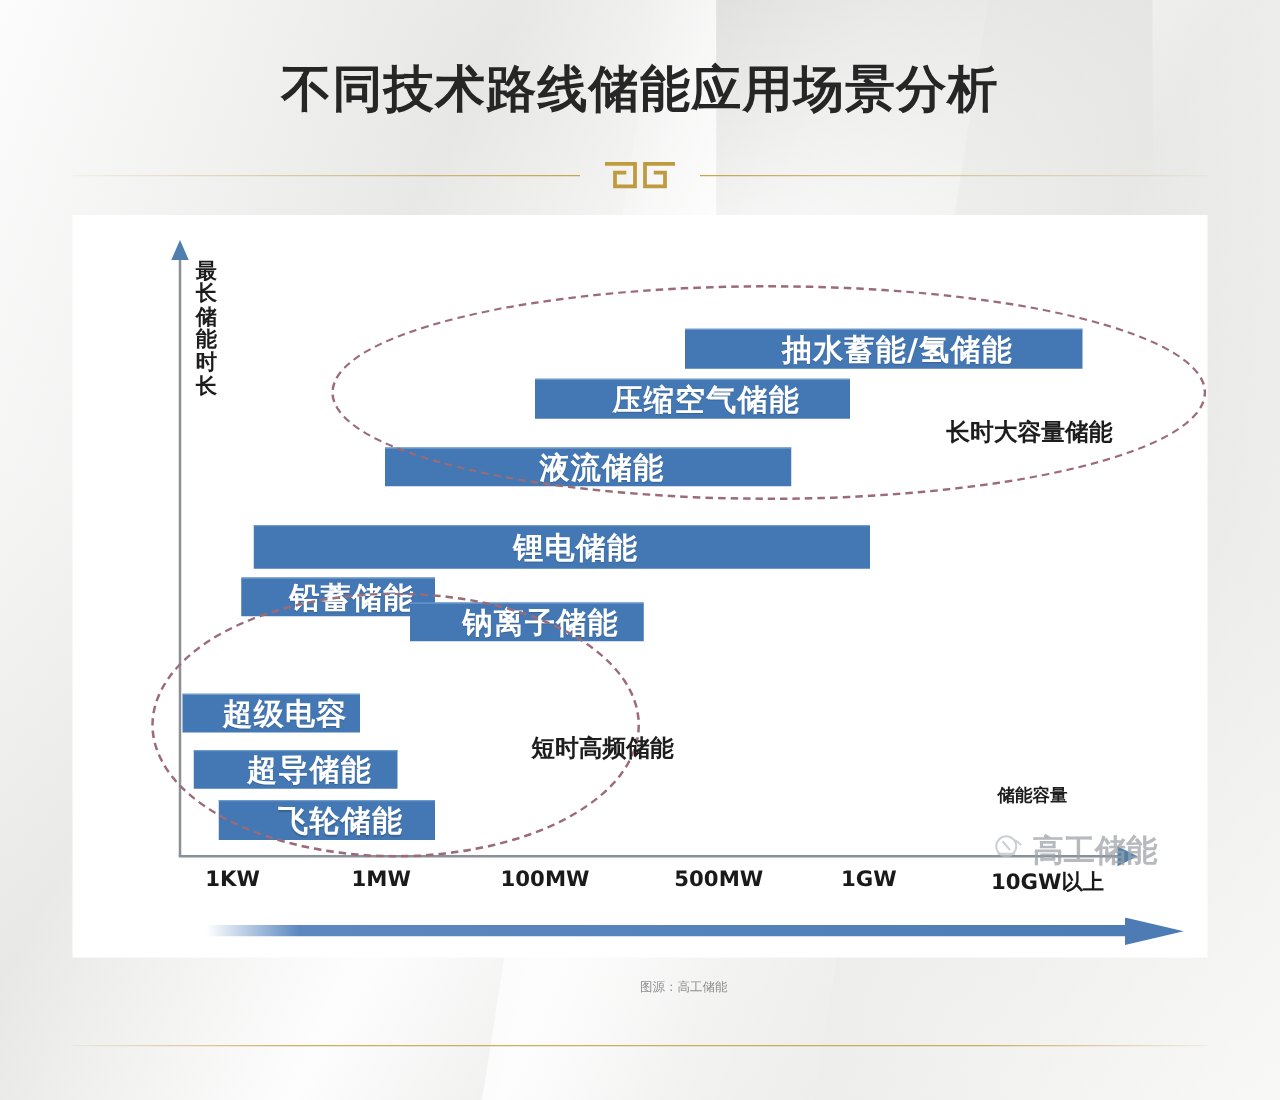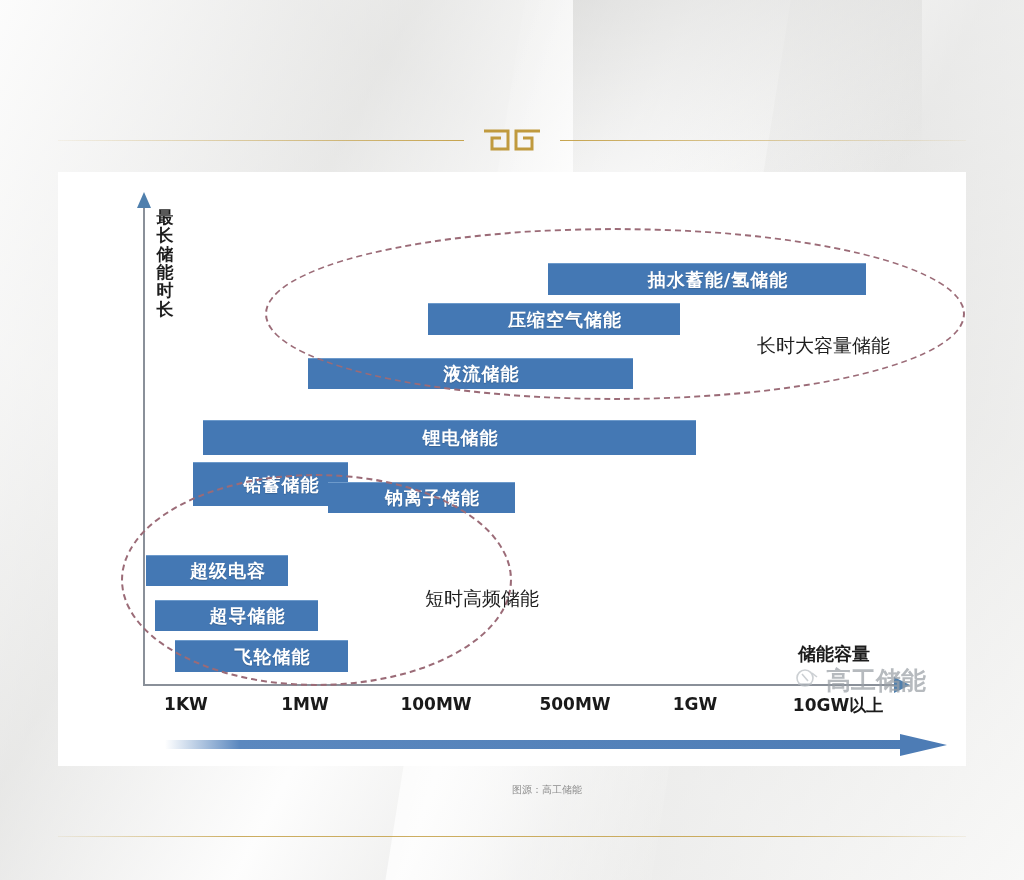--- a/index.html
+++ b/index.html
@@ -159,22 +159,22 @@
     color: #1d1d1d;
     line-height: 1.08;
     letter-spacing: 0px;
     word-break: break-all;
     text-align: center;
     font-family: "DejaVu Sans", "Liberation Sans", sans-serif;
   }
   .axis-title-x {
     position: absolute;
     left: 740px;
-    top: 470px;
-    font-size: 18px;
+    top: 456px;
+    font-size: 14px;
     font-weight: 700;
     color: #1d1d1d;
     white-space: nowrap;
     font-family: "DejaVu Sans", "Liberation Sans", sans-serif;
   }
 
   .ytick {
     position: absolute;
     right: 0;
     width: 82px;
@@ -203,33 +203,33 @@
   
   .bar {
     position: absolute;
     background: #4478b4;
     border-top: 1px solid #6d9acb;
     display: flex;
     align-items: center;
     justify-content: center;
     color: #ffffff;
     font-weight: 700;
-    font-size: 18px;
+    font-size: 24px;
     letter-spacing: 1px;
     font-family: "DejaVu Sans", "Liberation Sans", sans-serif;
     text-shadow: 0 1px 1px rgba(0,0,0,0.18);
     white-space: nowrap;
     padding-left: 22px;
   }
 
   
   .annotation {
     position: absolute;
     font-size: 19px;
-    font-weight: 400;
+    font-weight: 700;
     color: #1d1d1d;
     white-space: nowrap;
     font-family: "DejaVu Sans", "Liberation Sans", sans-serif;
   }
 
   .ellipse {
     position: absolute;
     border: 2px dashed #9b6b77;
     border-radius: 50%;
     pointer-events: none;
@@ -282,20 +282,21 @@
     height: 1px;
     background: linear-gradient(90deg, rgba(196,160,70,0.1), rgba(196,160,70,0.85) 20%, rgba(196,160,70,0.85) 80%, rgba(196,160,70,0.1));
   }
 </style>
 </head>
 <body>
 
 <div id="page"></div>
 
 <div class="header">
+  <div class="page-title">不同技术路线储能应用场景分析</div>
 
   <div class="divider-row">
     <div class="divider-line"></div>
     <div class="divider-ornament">
       <svg width="64" height="26" viewBox="0 0 64 26">
         <g fill="none" stroke="#c09a3e" stroke-width="3">
           <path d="M4 4 H28 V22 H12 V11 H21"></path>
           <path d="M60 4 H36 V22 H52 V11 H43"></path>
         </g>
       </svg>
@@ -321,21 +322,21 @@
         <div class="xtick" style="left: 358px;">100MW</div>
         <div class="xtick" style="left: 497px;">500MW</div>
         <div class="xtick" style="left: 617px;">1GW</div>
         <div class="xtick" style="left: 760px;">10GW以上</div>
       </div>
     <div id="bars">
         <div class="bar" style="left: 490px; top: 91px; width: 318px; height: 32px;">抽水蓄能/氢储能</div>
         <div class="bar" style="left: 370px; top: 131px; width: 252px; height: 32px;">压缩空气储能</div>
         <div class="bar" style="left: 250px; top: 186px; width: 325px; height: 31px;">液流储能</div>
         <div class="bar" style="left: 132px; top: 248px; width: 493px; height: 35px; margin-left: 13px;">锂电储能</div>
-        <div class="bar" style="left: 135px; top: 290px; width: 155px; height: 44px;">铅蓄储能</div>
+        <div class="bar" style="left: 135px; top: 290px; width: 155px; height: 31px;">铅蓄储能</div>
         <div class="bar" style="left: 270px; top: 310px; width: 187px; height: 31px;">钠离子储能</div>
         <div class="bar" style="left: 88px; top: 383px; width: 142px; height: 31px;">超级电容</div>
         <div class="bar" style="left: 97px; top: 428px; width: 163px; height: 31px;">超导储能</div>
         <div class="bar" style="left: 117px; top: 468px; width: 173px; height: 32px;">飞轮储能</div>
       </div>
     <div id="ellipses">
         <div class="ellipse" style="left: 207px; top: 56px; width: 700px; height: 172px;"></div>
         <div class="ellipse" style="left: 63px; top: 302px; width: 391px; height: 212px;"></div>
       </div>
     <div id="annotations">

